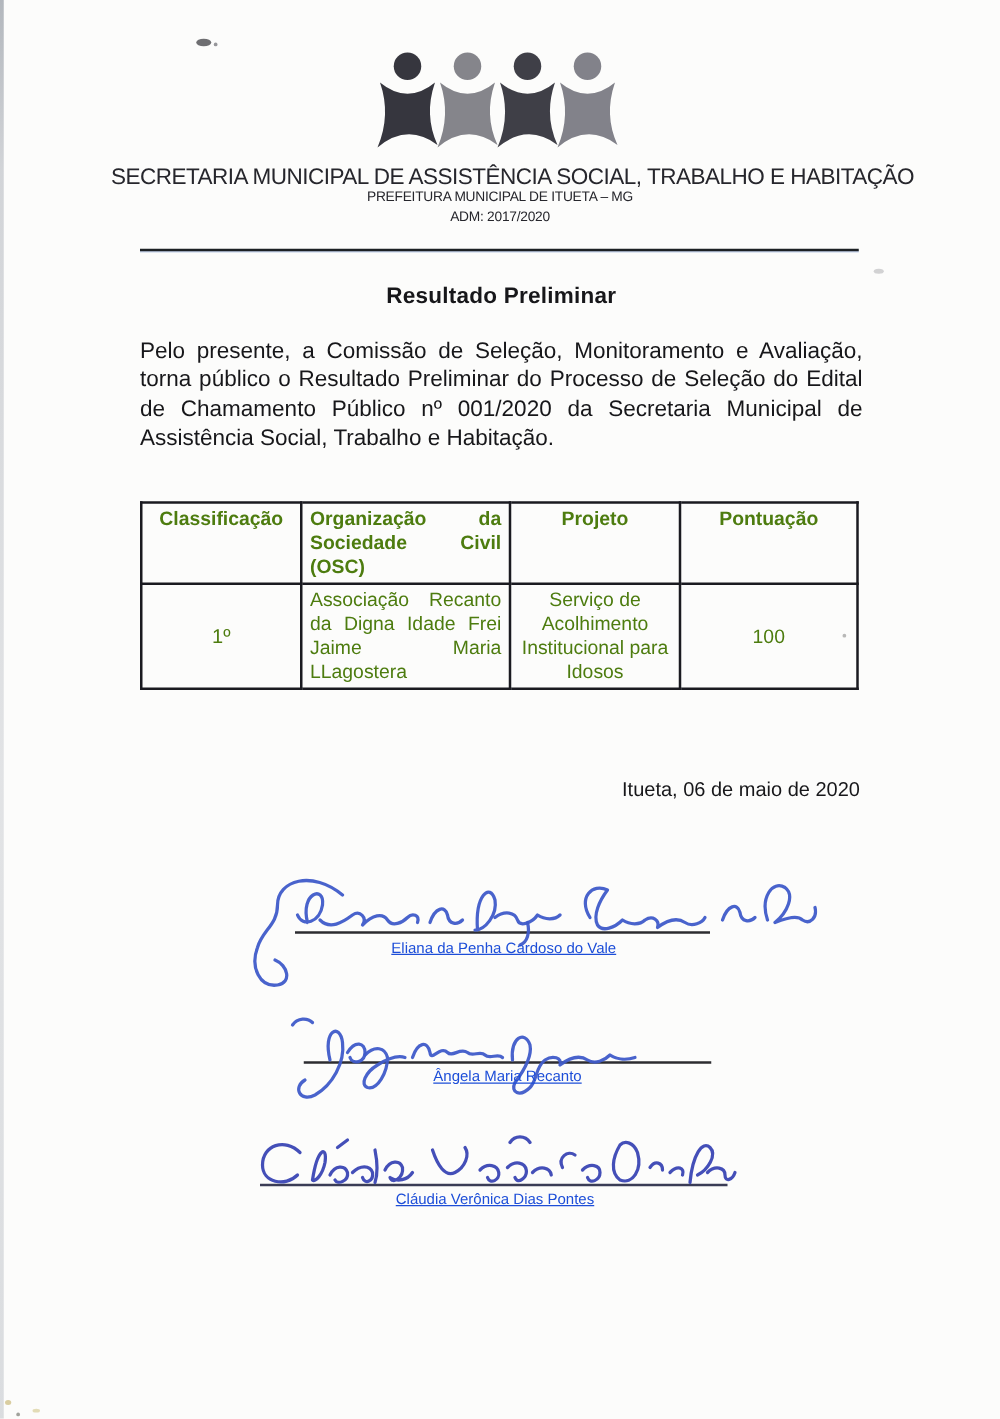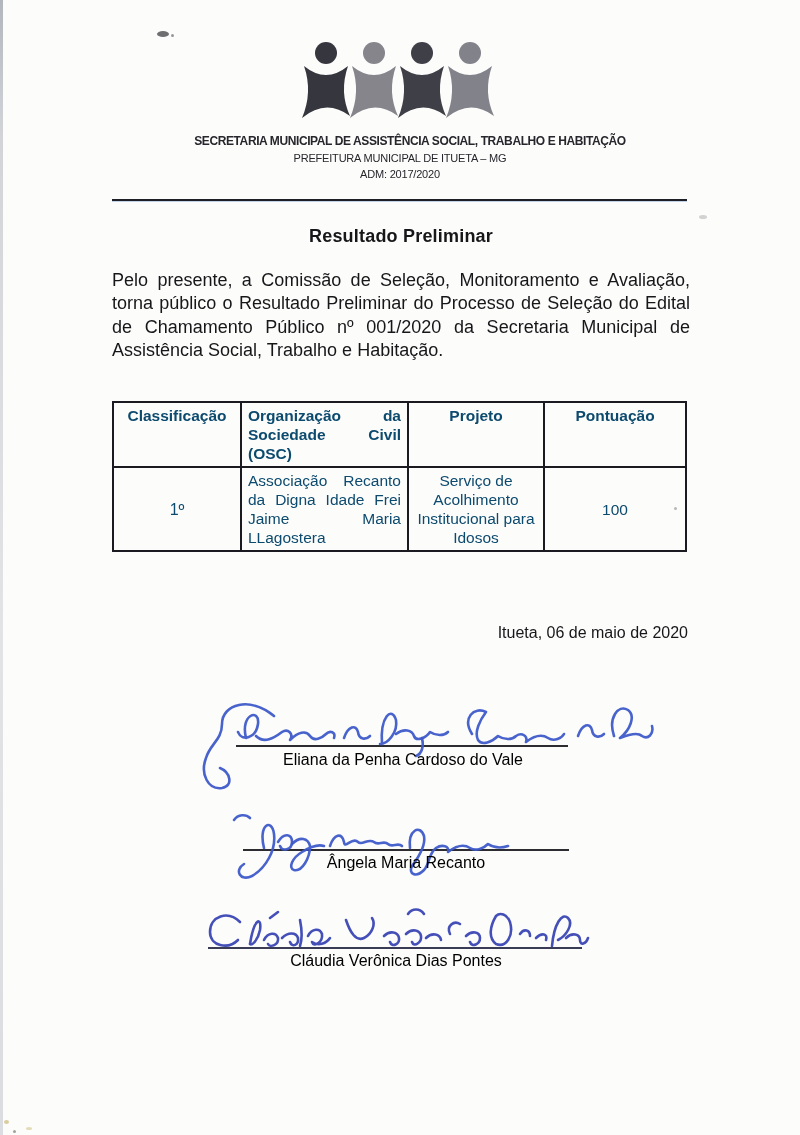--- a/index.html
+++ b/index.html
@@ -21,35 +21,35 @@
   .smudge.d{left:674px;top:507px;width:3px;height:3px;background:#8a8a8a;opacity:.6;}
   .smudge.e{left:4px;top:1120px;width:5px;height:4px;background:#cfc089;opacity:.8;}
   .smudge.f{left:26px;top:1127px;width:6px;height:3px;background:#d8cf9a;opacity:.7;}
   .smudge.g{left:13px;top:1130px;width:3px;height:3px;background:#8b8b85;opacity:.8;}
 
   
   .logo{left:301px;top:40px;}
 
   
   .org-block{left:0;top:133px;width:800px;text-align:center;line-height:16.5px;color:#26262c;}
-  .org-name{font-weight:bold;font-size:12px;letter-spacing:-0.4px;padding-left:20px;}
+  .org-name{font-weight:normal;font-size:18px;letter-spacing:-0.4px;padding-left:20px;}
   .org-sub{font-size:11px;letter-spacing:-0.2px;}
 
   .rule{left:112px;top:199px;width:575px;height:2px;background:#1c2024;
     box-shadow:0 1px 0 rgba(90,130,200,.35);}
 
   .doc-title{left:112px;top:226px;width:578px;text-align:center;
     font-weight:bold;font-size:18px;letter-spacing:.2px;color:#17171a;}
 
   .para{left:112px;top:269px;width:578px;font-size:18px;line-height:23.4px;
     text-align:justify;color:#17171a;margin:0;}
 
   
   table.results{left:112px;top:401px;width:573px;border-collapse:collapse;
-    table-layout:fixed;position:absolute;font-size:15.5px;color:#0c4a6e;}
+    table-layout:fixed;position:absolute;font-size:15.5px;color:#4d7c0f;}
   table.results th,table.results td{border:2px solid #1a1a20;padding:3px 6px;line-height:19px;}
   table.results thead tr{height:62px;}
   table.results tbody tr{height:77px;}
   th.c-class{text-align:center;vertical-align:top;font-size:15.5px;}
   th.c-osc{text-align:justify;vertical-align:top;font-size:15.5px;}
   th.c-proj,th.c-pont{text-align:center;vertical-align:top;font-size:15.5px;}
   td.c-class{text-align:center;vertical-align:middle;font-size:16px;}
   td.c-osc{text-align:justify;vertical-align:top;}
   td.c-proj{text-align:center;vertical-align:top;border-radius:23px;}
   td.c-pont{text-align:center;vertical-align:middle;}
@@ -59,21 +59,21 @@
   
   .sig-underline{height:2px;background:#2c2c31;}
   .u1{left:236px;top:745px;width:332px;}
   .u2{left:243px;top:849px;width:326px;}
   .u3{left:208px;top:947px;width:374px;background:#3a3c55;}
   .ink{pointer-events:none;}
   .ink path{fill:none;stroke-linecap:round;stroke-linejoin:round;opacity:.95;}
   .ink1{left:186px;top:694px;}
   .ink2{left:206px;top:812px;}
   .ink3{left:200px;top:906px;}
-  .sig-name{position:absolute;text-align:center;font-size:16px;color:#000000;width:352px;}
+  .sig-name{position:absolute;text-align:center;font-size:12px;color:#1d4ed8;width:352px;text-decoration:underline;}
   .n1{left:227px;top:751px;}
   .n2{left:231px;top:854px;width:350px;}
   .n3{left:221px;top:952px;width:350px;}
 </style>
 </head>
 <body>
 
 <div class="page">
 
   <div class="abs scan-edge"></div>

